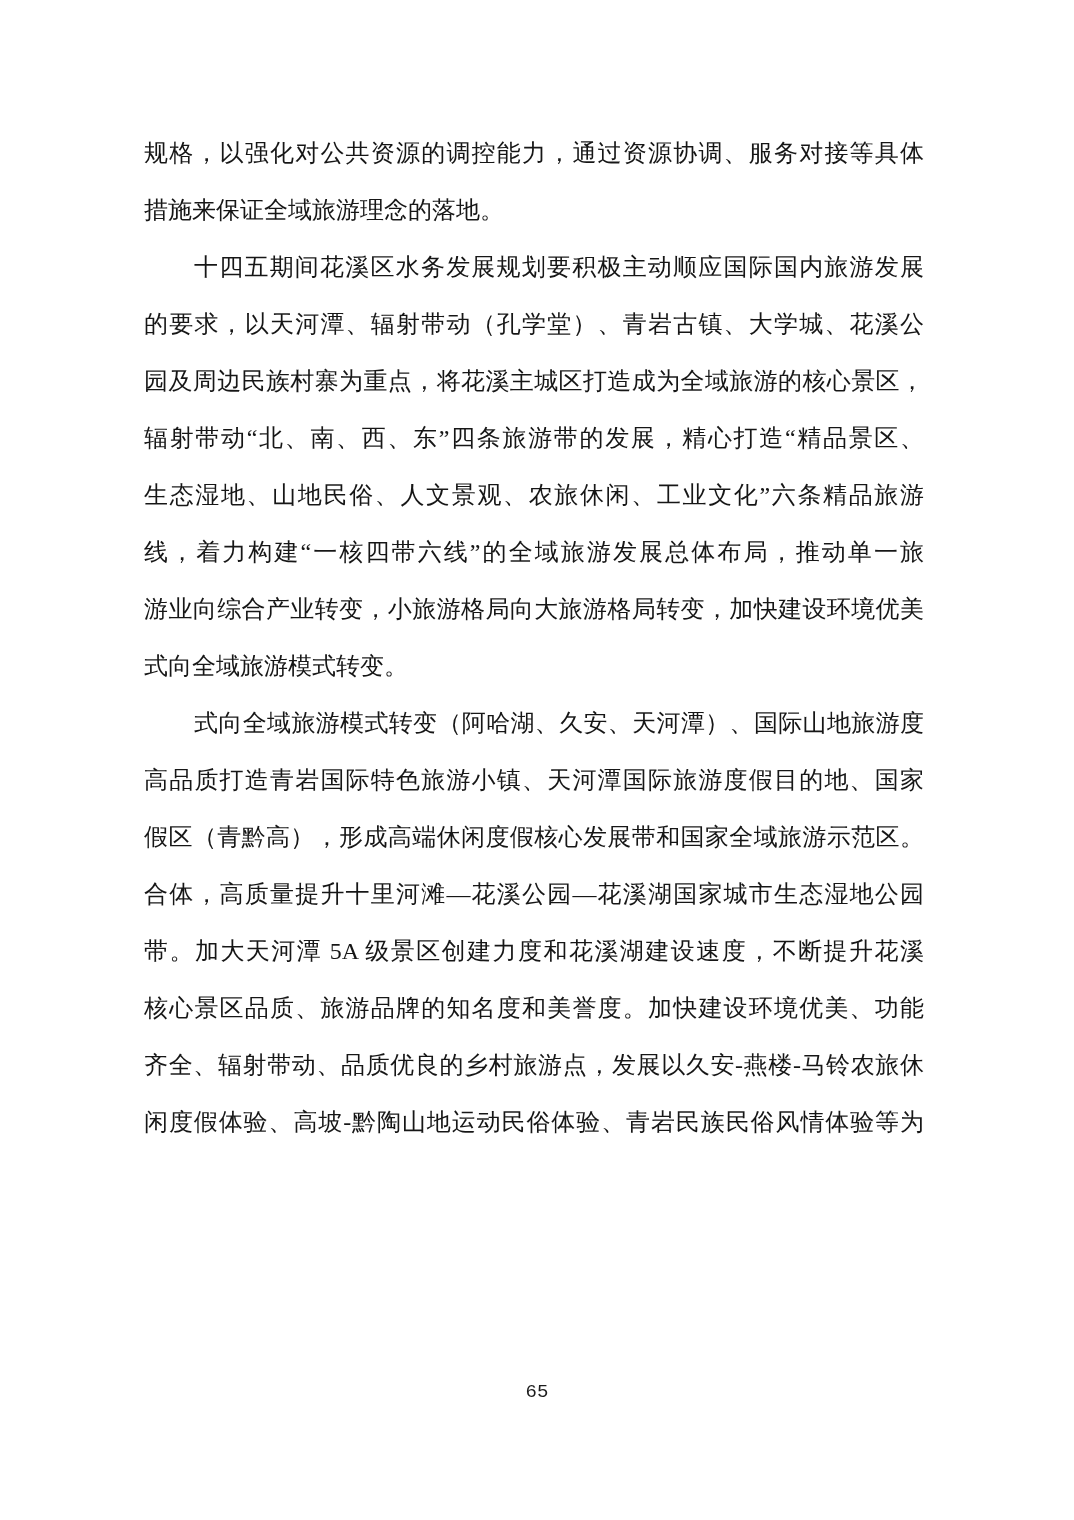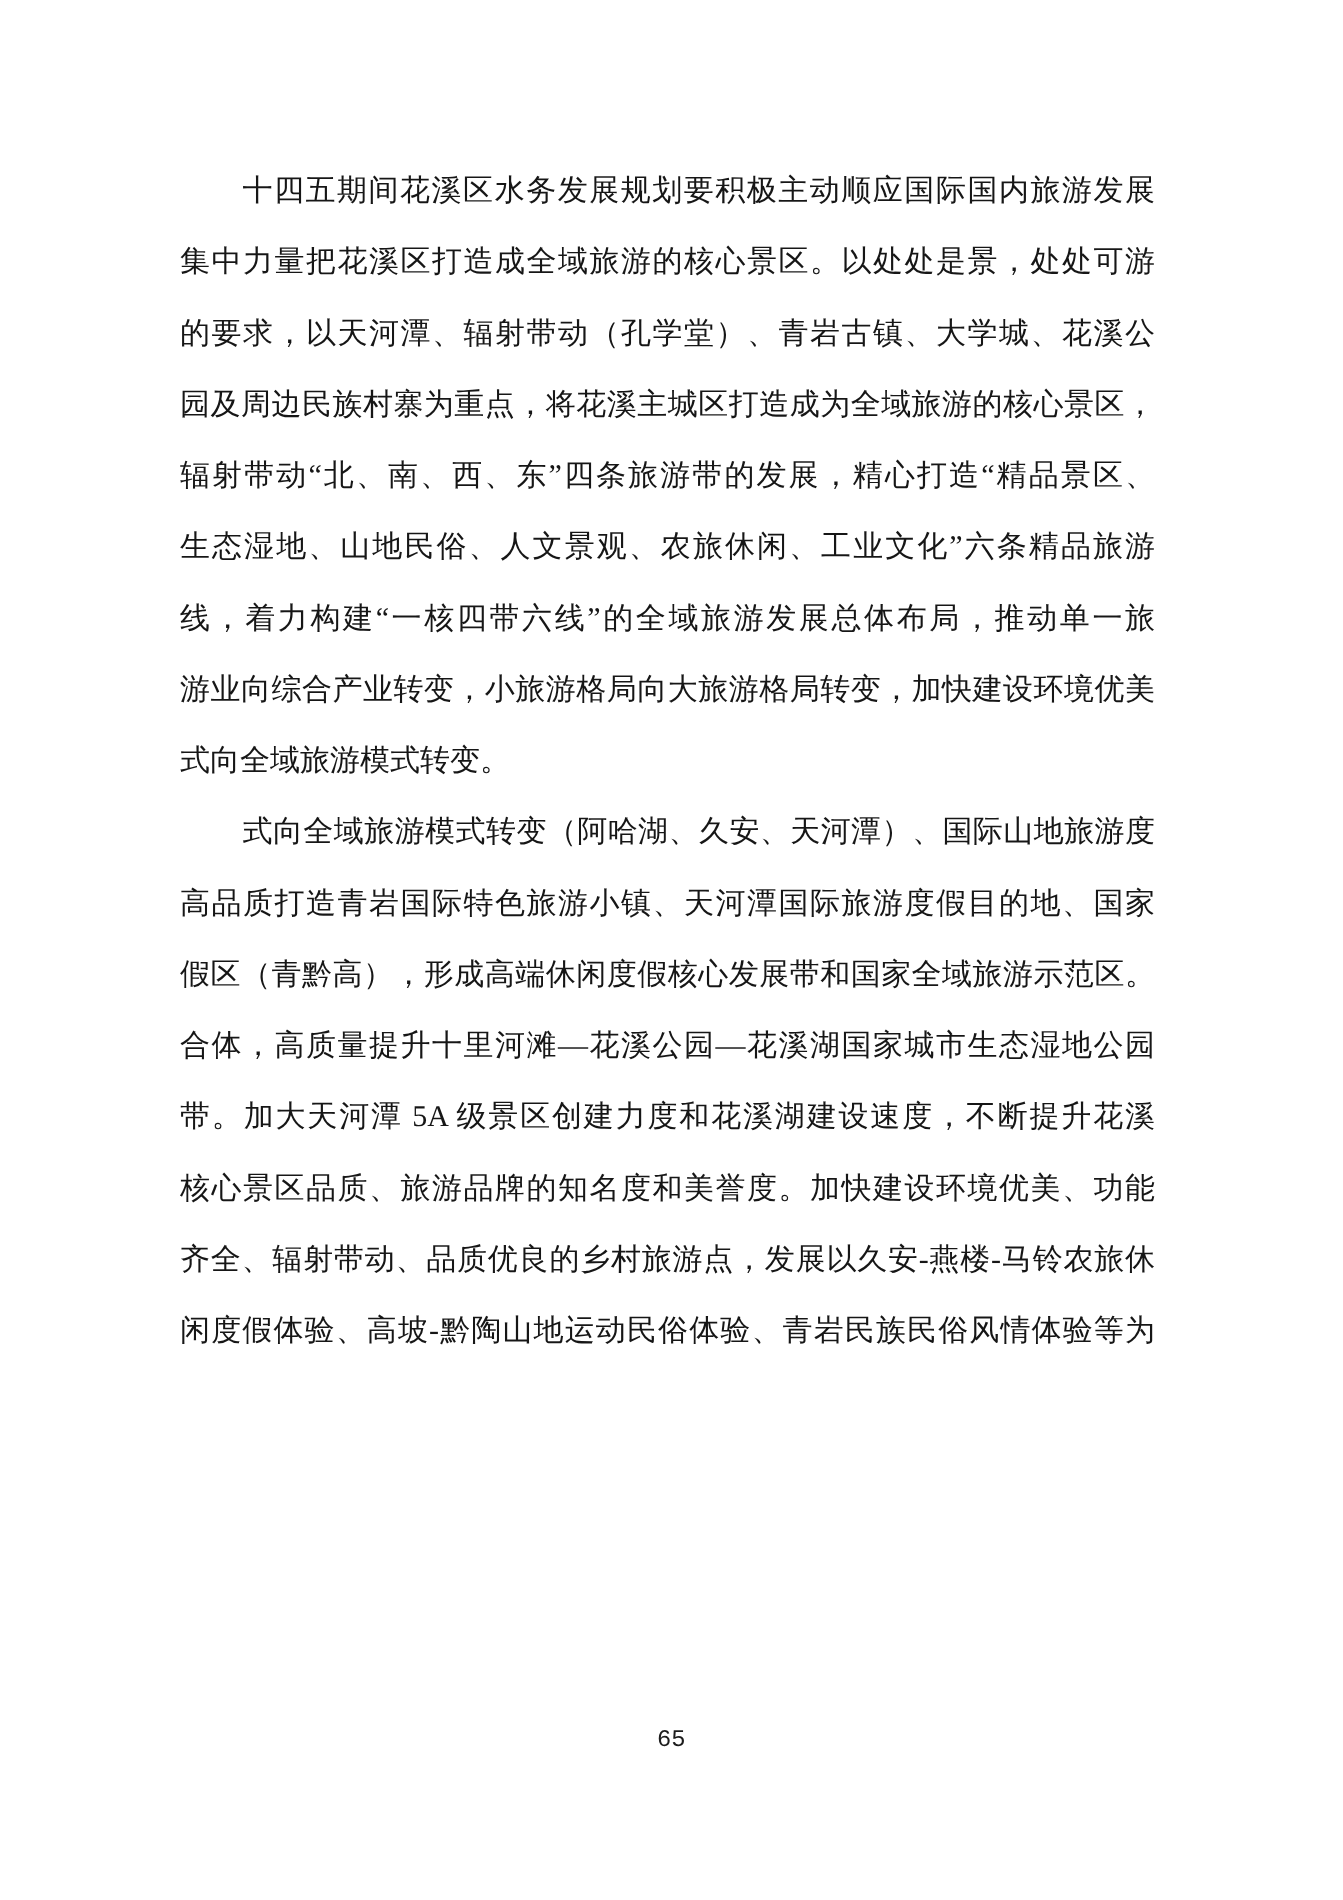--- a/index.html
+++ b/index.html
@@ -53,24 +53,27 @@
     font-size: 19px;
     color: #1c1c1c;
   }
 </style>
 </head>
 <body>
 
 <div class="page">
   <div class="content">
 
+    <div class="para">
+      <div class="line">规格，以强化对公共资源的调控能力，通过资源协调、服务对接等具体</div>
+      <div class="line last">措施来保证全域旅游理念的落地。</div>
+    </div>
 
     <div class="para">
       <div class="line first">十四五期间花溪区水务发展规划要积极主动顺应国际国内旅游发展</div>
-      <div class="line">集中力量把花溪区打造成全域旅游的核心景区。以处处是景，处处可游</div>
       <div class="line">的要求，以天河潭、辐射带动（孔学堂）、青岩古镇、大学城、花溪公</div>
       <div class="line">园及周边民族村寨为重点，将花溪主城区打造成为全域旅游的核心景区，</div>
       <div class="line">辐射带动“北、南、西、东”四条旅游带的发展，精心打造“精品景区、</div>
       <div class="line">生态湿地、山地民俗、人文景观、农旅休闲、工业文化”六条精品旅游</div>
       <div class="line">线，着力构建“一核四带六线”的全域旅游发展总体布局，推动单一旅</div>
       <div class="line">游业向综合产业转变，小旅游格局向大旅游格局转变，加快建设环境优美</div>
       <div class="line last">式向全域旅游模式转变。</div>
     </div>
 
     <div class="para">

